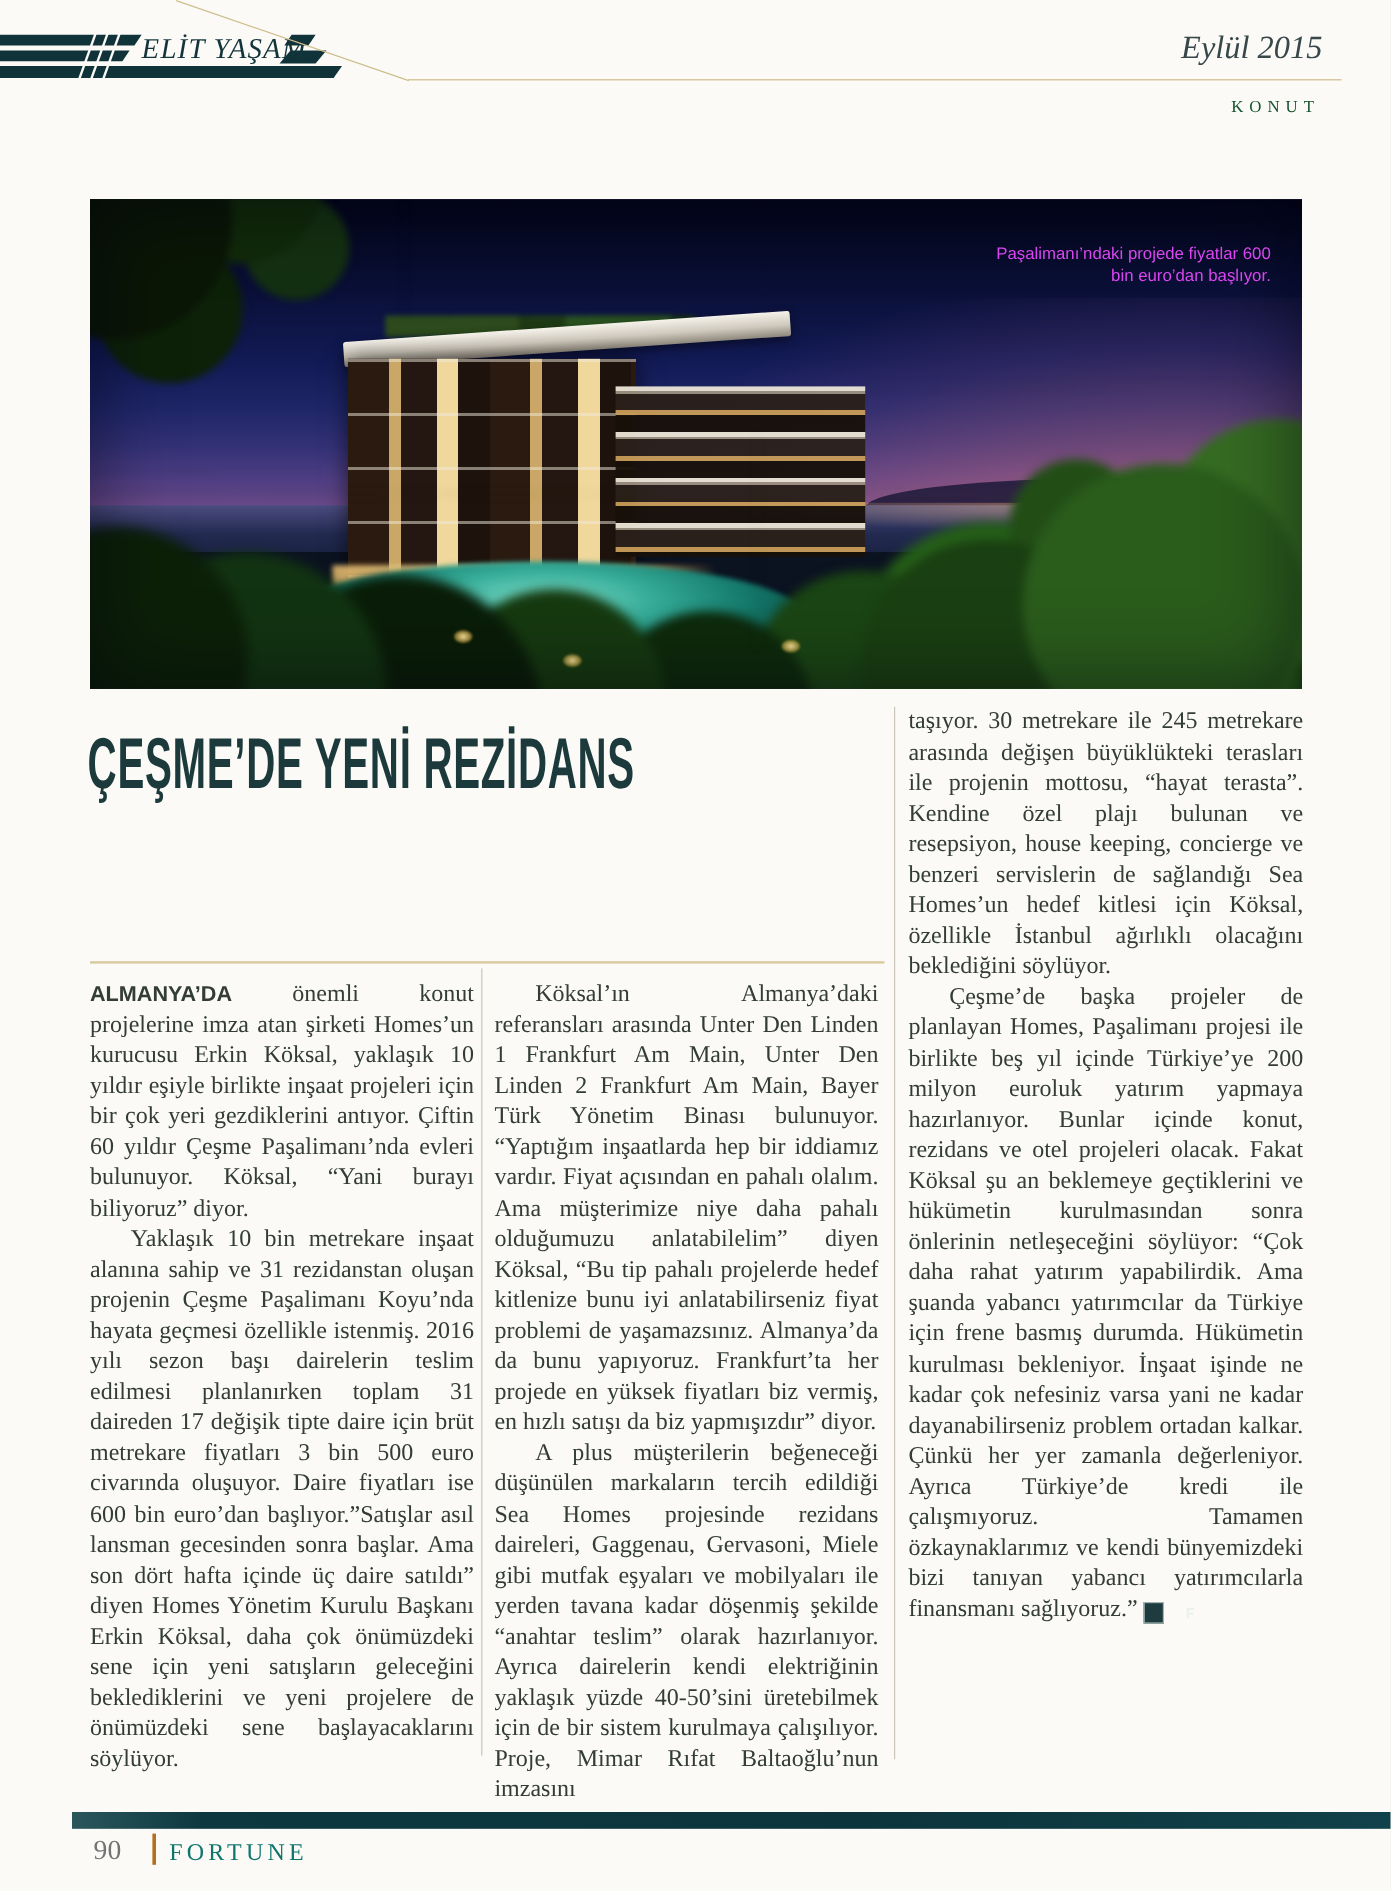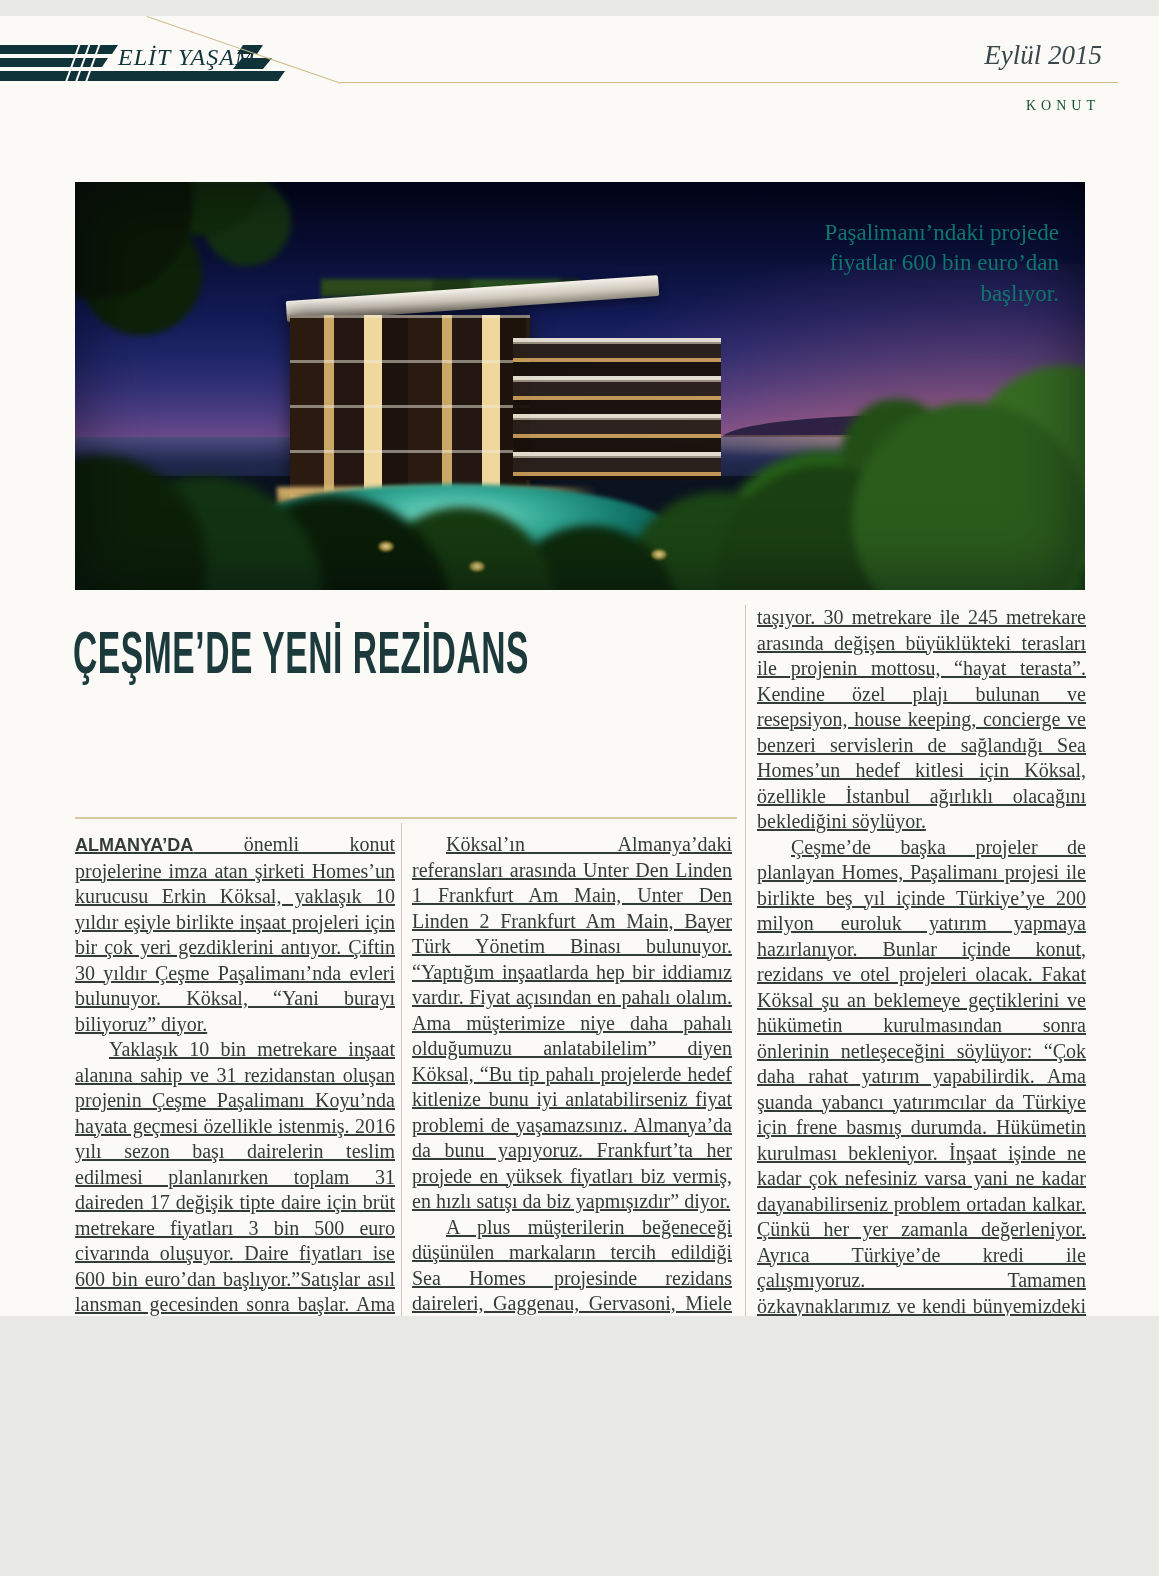--- a/index.html
+++ b/index.html
@@ -1,17 +1,17 @@
 <!DOCTYPE html>
 <html><head>
 <meta charset="utf-8">
 <style>
   html,body { margin:0; padding:0; background:#e8e8e4; }
-  .page { position:relative; width:1159px; height:1300px; background:#fbfaf6;
-          font-family:"Liberation Serif", serif; overflow:hidden; margin:16px auto; }
+  .page { position:relative; width:1159px; height:1576px; background:#fbfaf6;
+          font-family:"Liberation Serif", serif; overflow:hidden; margin:0 auto; }
 
   
   .stripes-svg { position:absolute; left:0; top:26px; }
   .masthead-label { position:absolute; left:118px; top:28px; font-style:italic;
                     font-size:24px; letter-spacing:1px; color:#13343b; }
   .gold-diag { position:absolute; left:147px; top:0; width:205px; height:0;
                border-top:1.5px solid #cfbd8d; transform:rotate(19deg); transform-origin:0 0; }
   .gold-h1 { position:absolute; left:340px; top:66px; width:778px; height:0;
              border-top:1.5px solid #cfbd8d; }
   .issue-date { position:absolute; right:57px; top:24px; font-style:italic;
@@ -82,22 +82,22 @@
   .tree-topleft { left:-4%; top:-8%; width:30%; height:64%; filter:blur(3px);
           background:radial-gradient(circle at 20% 20%, #0a1606 0 30%, transparent 31%),
                      radial-gradient(circle at 55% 8%, #112a0a 0 22%, transparent 23%),
                      radial-gradient(circle at 35% 48%, #0d2108 0 25%, transparent 26%),
                      radial-gradient(circle at 70% 28%, #143012 0 15%, transparent 16%); }
   .garden-light { width:16px; height:11px; border-radius:50%; filter:blur(1px);
           background:radial-gradient(#ffe9a0, rgba(255,200,80,.5) 60%, transparent 75%); }
   .gl1 { left:30%; top:88%; } .gl2 { left:39%; top:93%; } .gl3 { left:57%; top:90%; }
   .vignette { inset:0; box-shadow:inset 0 0 70px rgba(0,0,12,.55); }
   .photo-caption { top:36px; right:26px; width:245px; text-align:right; z-index:9;
-          font-family:Liberation Serif, serif; font-size:23px;
-          line-height:1.32; color:#0f766e; }
+          font-family:Liberation Sans, sans-serif; font-size:14px;
+          line-height:1.32; color:#d946ef; }
 
   
   .headline { position:absolute; left:73px; top:602px; white-space:nowrap;
           font-family:"Liberation Sans", sans-serif; font-weight:bold; font-size:60px;
           color:#1c3a3c; letter-spacing:1px; transform:scaleX(.56); transform-origin:left top; }
   .subhead { position:absolute; left:74px; top:680px; width:610px;
           font-size:27px; line-height:31px; color:#2b463f; }
   .byline { font-style:italic; }
 
   
@@ -106,21 +106,21 @@
   .vrule { position:absolute; border-left:1px solid #cac5b8; }
   .vrule1 { left:401px; top:807px; height:656px; }
   .vrule2 { left:745px; top:589px; height:877px; }
 
   
   .col { position:absolute; font-size:20px; line-height:25.5px; text-align:justify;
          color:#333d36; }
   .col1 { left:75px;  top:816px; width:320px; }
   .col2 { left:412px; top:816px; width:320px; }
   .col3 { left:757px; top:589px; width:329px; }
-  .col p { margin:0;text-decoration:underline; }
+  .col p { margin:0; }
   .col p.ind { text-indent:34px; }
   .lead { font-family:"Liberation Sans", sans-serif; font-weight:bold; font-size:18px; }
   .endmark { display:inline-block; width:15px; height:16px; background:#1e3c40;
           color:#e9f1ef; font-family:"Liberation Sans", sans-serif; font-size:12px;
           font-weight:bold; text-align:center; line-height:16px; margin-left:5px;
           vertical-align:-1px; border:1px solid #9fb3b0; }
 
   
   .footer-bar { position:absolute; left:60px; top:1510px; width:1099px; height:14px;
           background:linear-gradient(90deg,#2a565c,#0d3840 10%,#0c343c 60%,#11414a); }
@@ -180,21 +180,21 @@
     <div class="photo-caption">Paşalimanı’ndaki projede fiyatlar 600 bin euro’dan başlıyor.</div>
   </div>
 
   <div class="headline">ÇEŞME’DE YENİ REZİDANS</div>
 
   <div class="rule-gold-cols"></div>
   <div class="vrule vrule1"></div>
   <div class="vrule vrule2"></div>
 
   <div class="col col1">
-    <p><span class="lead">ALMANYA’DA</span><span> önemli konut projelerine imza atan şirketi Homes’un kurucusu Erkin Köksal, yaklaşık 10 yıldır eşiyle birlikte inşaat projeleri için bir çok yeri gezdiklerini antıyor. Çiftin 30 yıldır Çeşme Paşalimanı’nda evleri bulunuyor. Köksal, “Yani burayı biliyoruz” diyor.</span></p>
+    <p><span class="lead">ALMANYA’DA</span><span> önemli konut projelerine imza atan şirketi Homes’un kurucusu Erkin Köksal, yaklaşık 10 yıldır eşiyle birlikte inşaat projeleri için bir çok yeri gezdiklerini antıyor. Çiftin 60 yıldır Çeşme Paşalimanı’nda evleri bulunuyor. Köksal, “Yani burayı biliyoruz” diyor.</span></p>
     <p class="ind">Yaklaşık 10 bin metrekare inşaat alanına sahip ve 31 rezidanstan oluşan projenin Çeşme Paşalimanı Koyu’nda hayata geçmesi özellikle istenmiş. 2016 yılı sezon başı dairelerin teslim edilmesi planlanırken toplam 31 daireden 17 değişik tipte daire için brüt metrekare fiyatları 3 bin 500 euro civarında oluşuyor. Daire fiyatları ise 600 bin euro’dan başlıyor.”Satışlar asıl lansman gecesinden sonra başlar. Ama son dört hafta içinde üç daire satıldı” diyen Homes Yönetim Kurulu Başkanı Erkin Köksal, daha çok önümüzdeki sene için yeni satışların geleceğini beklediklerini ve yeni projelere de önümüzdeki sene başlayacaklarını söylüyor.</p>
   </div>
 
   <div class="col col2">
     <p class="ind">Köksal’ın Almanya’daki referansları arasında Unter Den Linden 1 Frankfurt Am Main, Unter Den Linden 2 Frankfurt Am Main, Bayer Türk Yönetim Binası bulunuyor. “Yaptığım inşaatlarda hep bir iddiamız vardır. Fiyat açısından en pahalı olalım. Ama müşterimize niye daha pahalı olduğumuzu anlatabilelim” diyen Köksal, “Bu tip pahalı projelerde hedef kitlenize bunu iyi anlatabilirseniz fiyat problemi de yaşamazsınız. Almanya’da da bunu yapıyoruz. Frankfurt’ta her projede en yüksek fiyatları biz vermiş, en hızlı satışı da biz yapmışızdır” diyor.</p>
     <p class="ind">A plus müşterilerin beğeneceği düşünülen markaların tercih edildiği Sea Homes projesinde rezidans daireleri, Gaggenau, Gervasoni, Miele gibi mutfak eşyaları ve mobilyaları ile yerden tavana kadar döşenmiş şekilde “anahtar teslim” olarak hazırlanıyor. Ayrıca dairelerin kendi elektriğinin yaklaşık yüzde 40-50’sini üretebilmek için de bir sistem kurulmaya çalışılıyor. Proje, Mimar Rıfat Baltaoğlu’nun imzasını</p>
   </div>
 
   <div class="col col3">
     <p>taşıyor. 30 metrekare ile 245 metrekare arasında değişen büyüklükteki terasları ile projenin mottosu, “hayat terasta”. Kendine özel plajı bulunan ve resepsiyon, house keeping, concierge ve benzeri servislerin de sağlandığı Sea Homes’un hedef kitlesi için Köksal, özellikle İstanbul ağırlıklı olacağını beklediğini söylüyor.</p>

